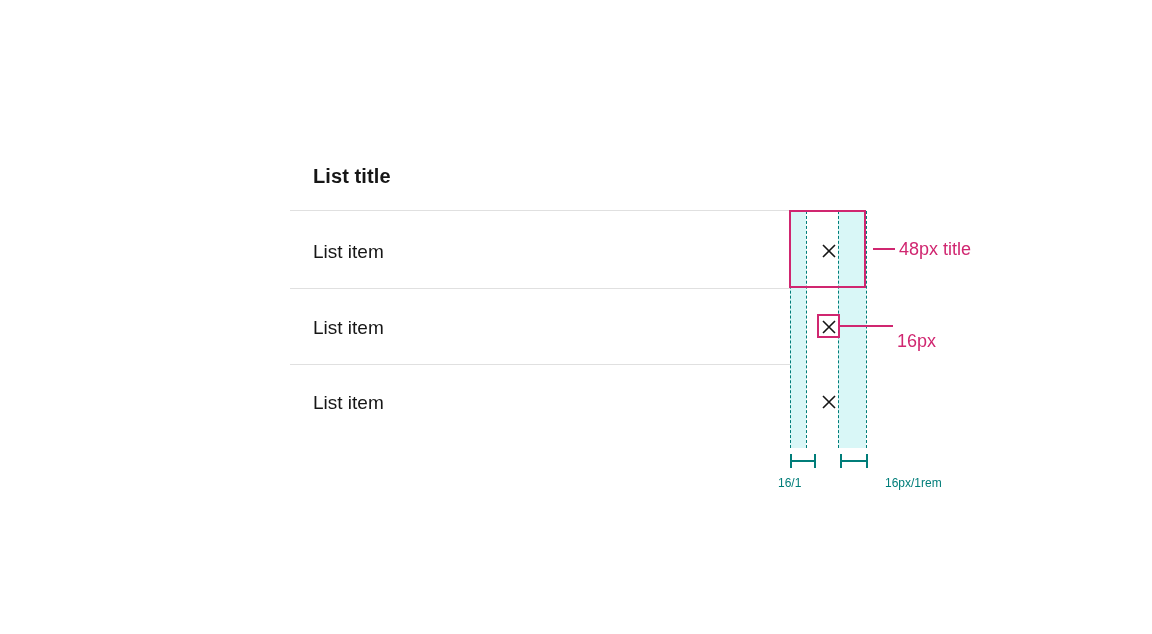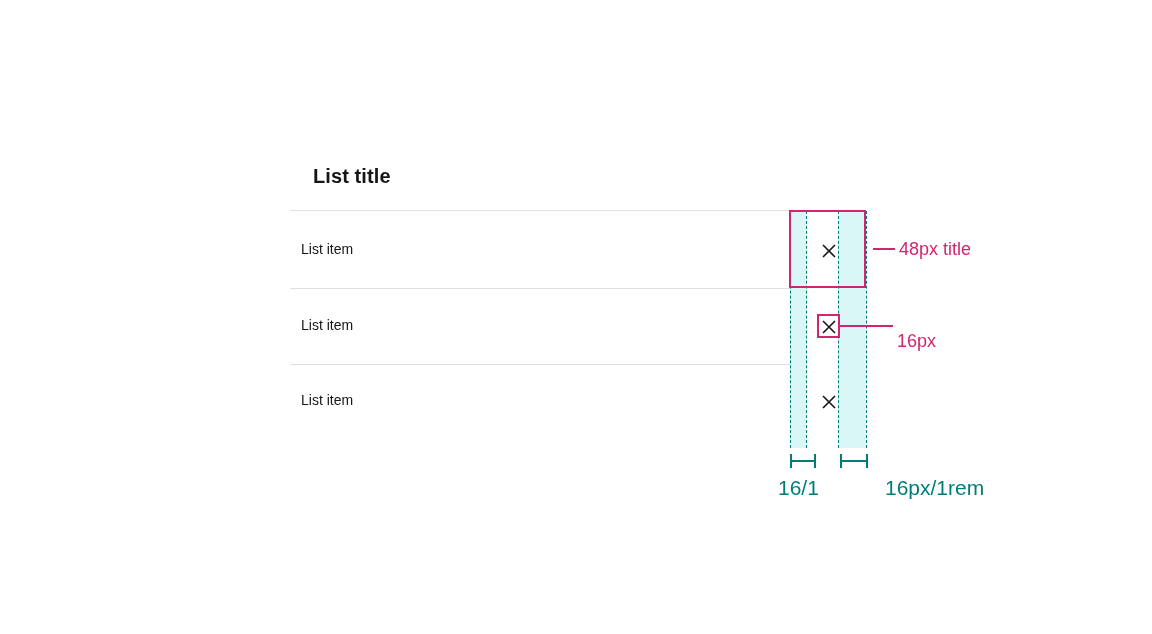--- a/index.html
+++ b/index.html
@@ -40,22 +40,22 @@
     width: 500px;
     height: 1px;
     background: #e0e0e0;
   }
   .divider.d1 { top: 210px; }
   .divider.d2 { top: 288px; }
   .divider.d3 { top: 364px; }
 
   .list-item-label {
     position: absolute;
-    left: 301px;
-    font-size: 14px;
+    left: 313px;
+    font-size: 19px;
     font-weight: 400;
     color: #161616;
     white-space: nowrap;
   }
   .list-item-label.r1 { top: 241px; }
   .list-item-label.r2 { top: 317px; }
   .list-item-label.r3 { top: 392px; }
 
   
   .close-glyph {
@@ -118,21 +118,21 @@
   }
   .ibeam .cap.start { left: 0; }
   .ibeam .cap.end { right: 0; }
 
   .ibeam.m1 { left: 790px; top: 454px; width: 26px; }
   .ibeam.m2 { left: 840px; top: 454px; width: 28px; }
 
   .measure-label {
     position: absolute;
     top: 476px;
-    font-size: 21px;
+    font-size: 12px;
     color: #007d79;
     white-space: nowrap;
   }
   .measure-label.m1 { left: 778px; }
   .measure-label.m2 { left: 840px; margin-left: 45px; }
 
   
   .target-box {
     position: absolute;
     left: 789px;

